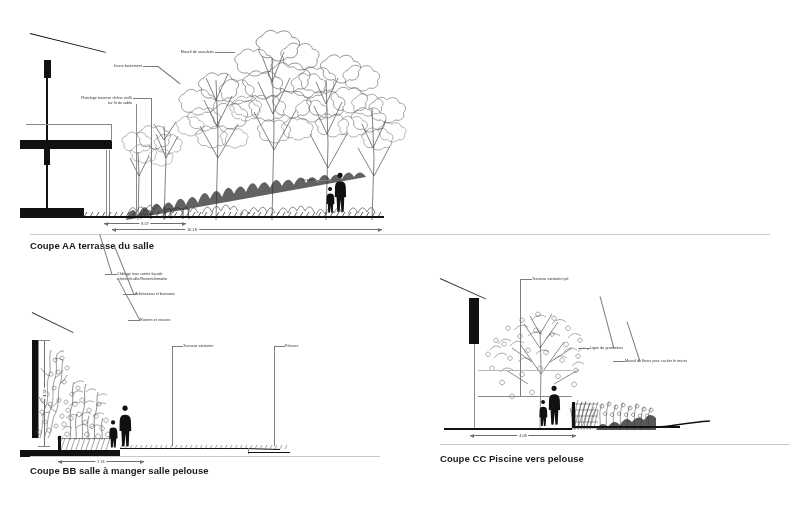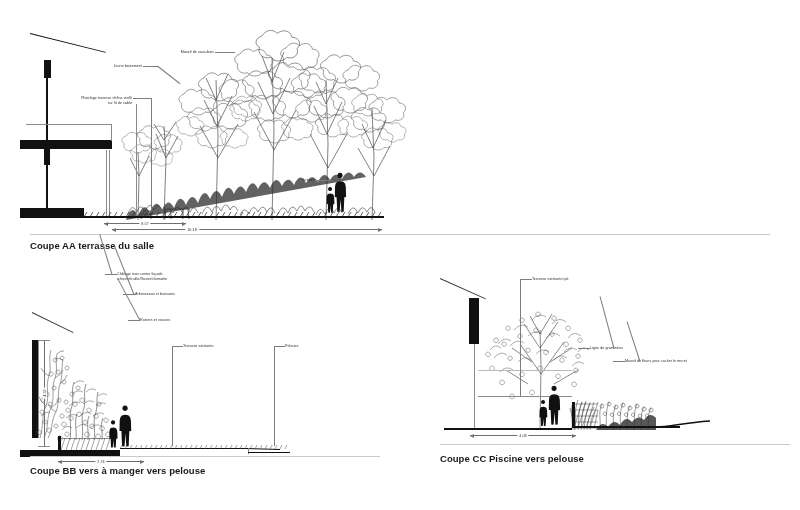--- a/index.html
+++ b/index.html
@@ -438,21 +438,21 @@
       <span class="dim-val" style="left:0;top:53px;">4.32</span>
     </div>
     <div class="thinline" style="left:38px;top:82px;width:12px;height:.7px;"></div>
     <div class="thinline" style="left:38px;top:188px;width:12px;height:.7px;"></div>
 
     <div class="dim" style="left:58px;top:203px;width:86px;">
       <span class="dim-val" style="left:43px;top:0;">2.74</span>
     </div>
 
     <div class="rule" style="left:30px;top:198px;width:350px;"></div>
-    <div class="caption" style="left:30px;top:207px;">Coupe BB vers à manger vers pelouse</div>
+    <div class="caption" style="left:30px;top:207px;">Coupe BB salle à manger salle pelouse</div>
   </div>
 
   <div class="panel" style="left:420px;top:246px;width:380px;height:252px;">
 
     <div class="roof thin" style="left:20px;top:32px;width:50px;transform:rotate(24deg);"></div>
 
     <div class="col" style="left:49px;top:52px;width:10px;height:46px;"></div>
     <div class="thinline" style="left:54px;top:98px;width:.8px;height:84px;"></div>
 
     <div class="veg" style="left:58px;top:58px;width:126px;height:124px;">

